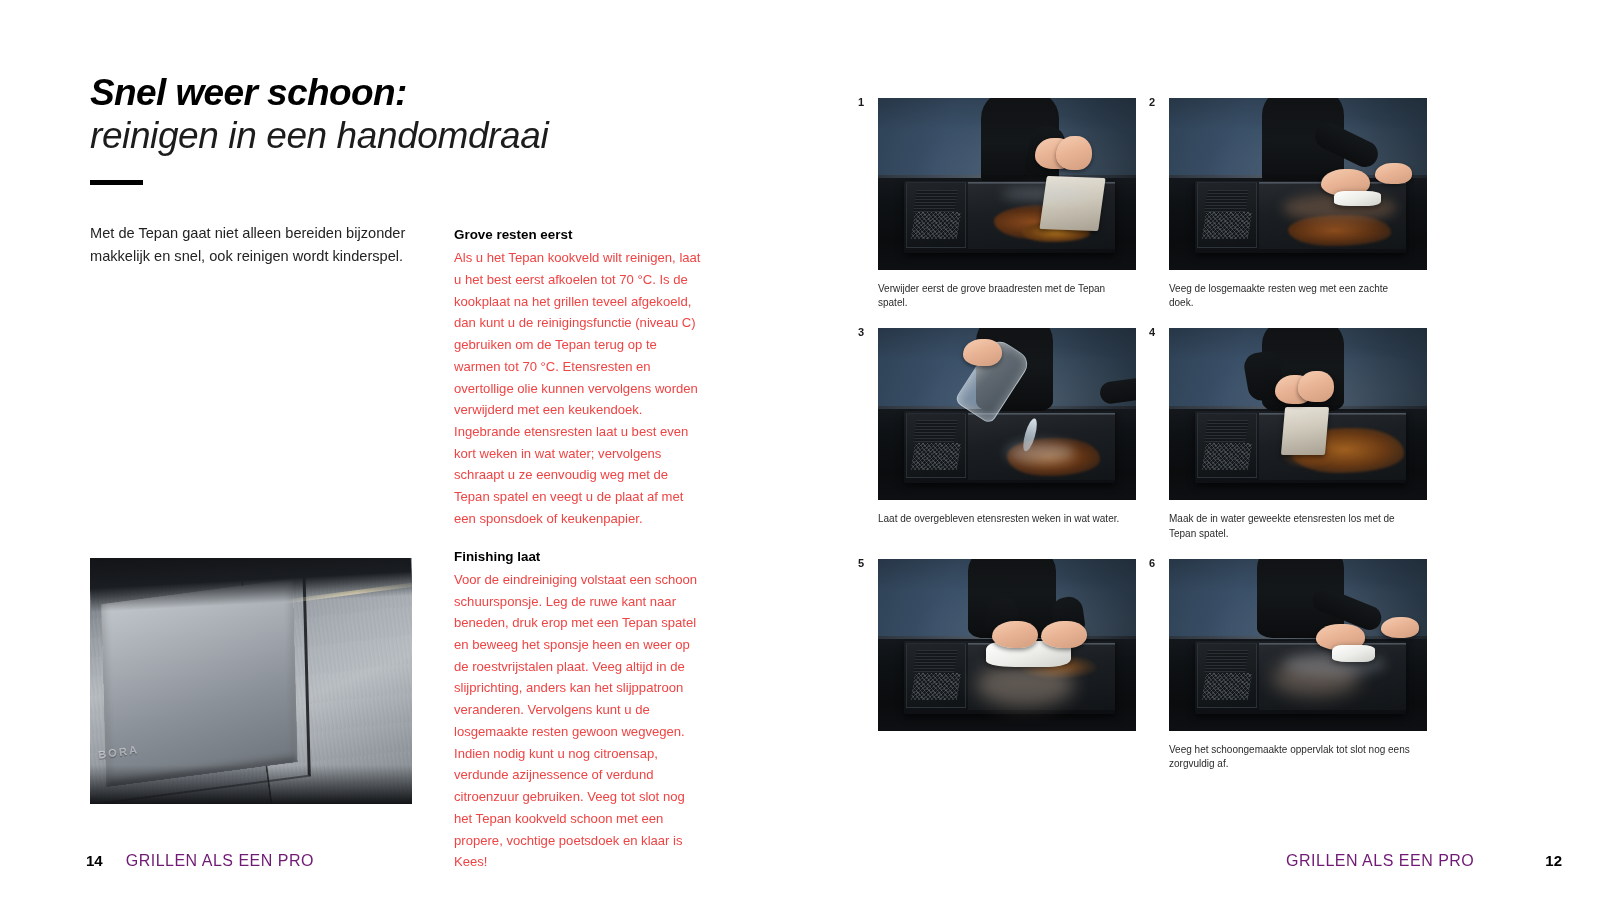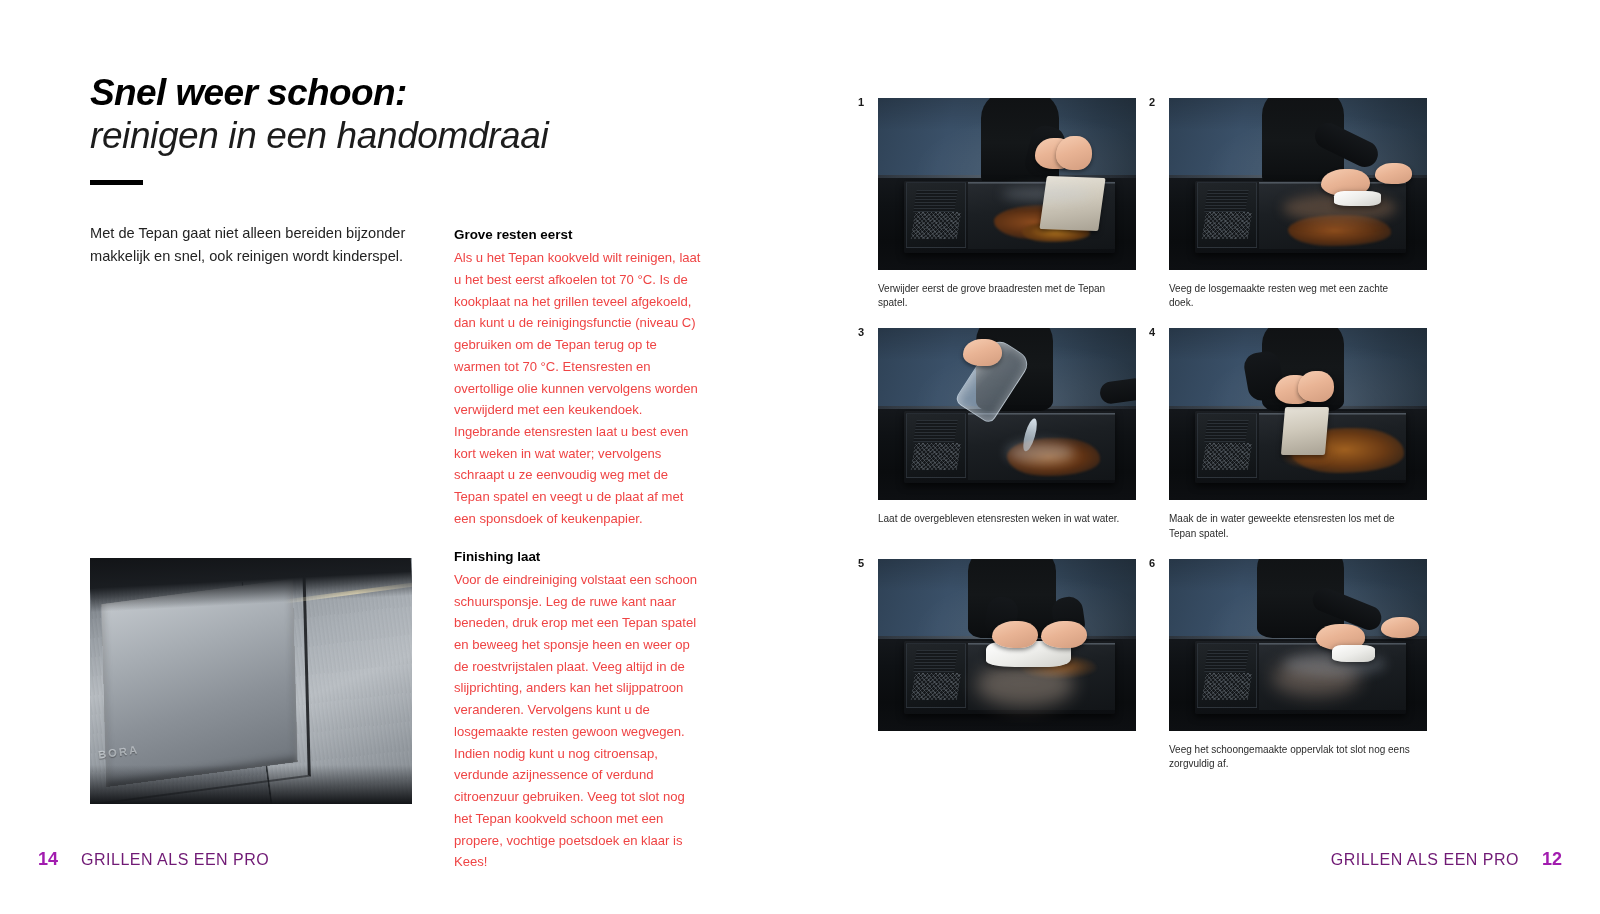--- a/index.html
+++ b/index.html
@@ -328,23 +328,24 @@
     position: absolute;
     left: 38px; bottom: 44px;
     display: flex; align-items: baseline; gap: 23px;
   }
   .footer-right {
     position: absolute;
     right: 38px; bottom: 44px;
     display: flex; align-items: baseline; gap: 23px;
   }
   .folio {
-    font-size: 18px;
+    font-size: 15px;
     font-weight: bold;
-    color: #a21caf;
+    color: #000000;
+    margin-left: 48px;
   }
   .running-head {
     font-size: 16px;
     letter-spacing: 0.5px;
     color: #701a75;
   }
 </style>
 </head>
 <body>
 

